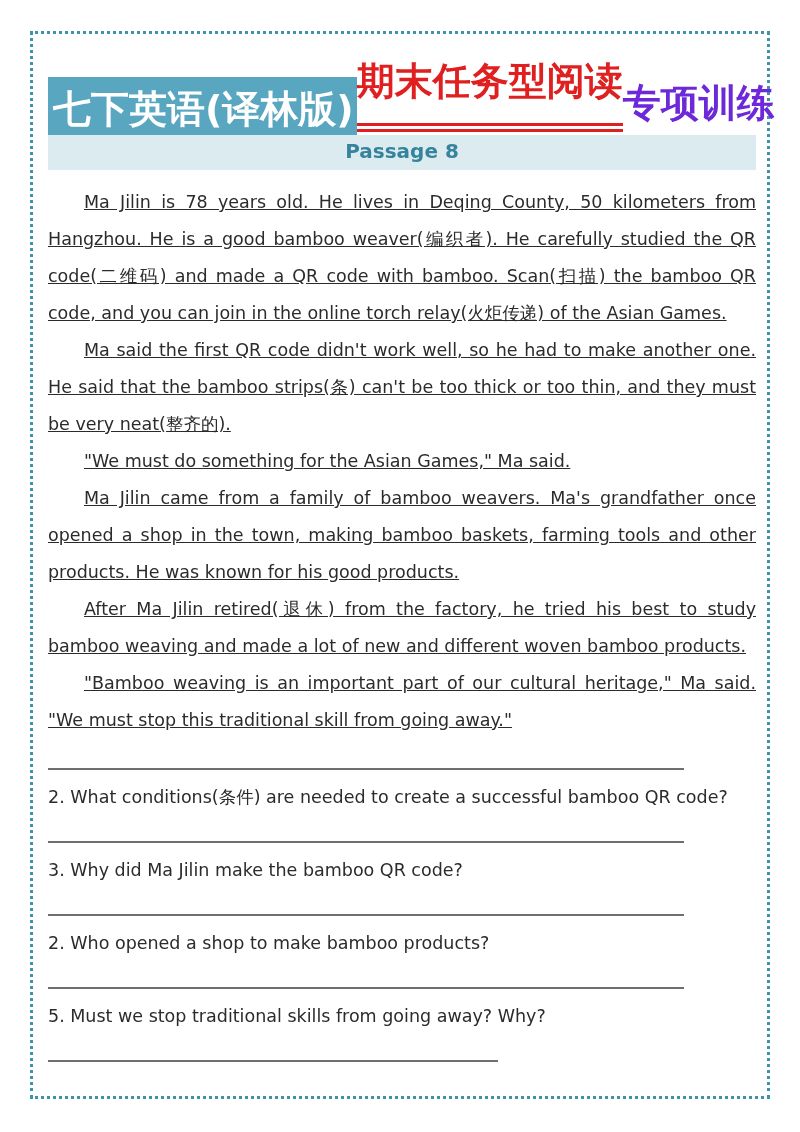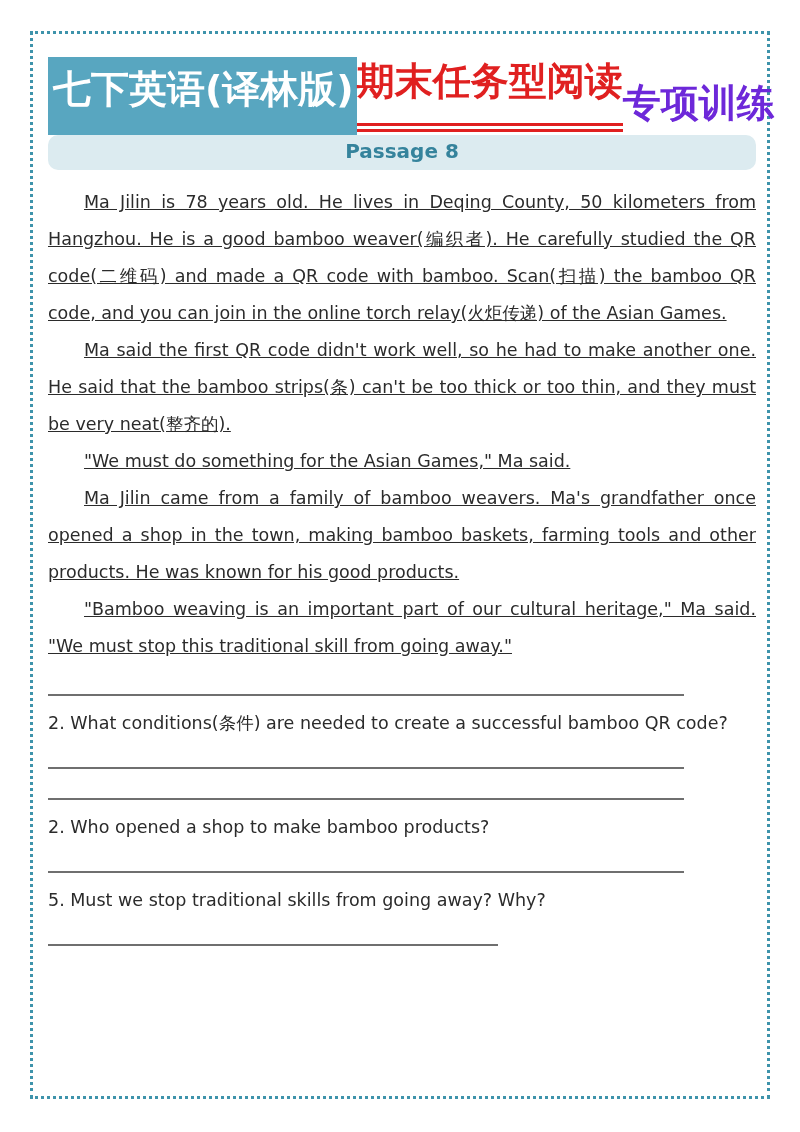--- a/index.html
+++ b/index.html
@@ -24,40 +24,39 @@
     display: flex;
     align-items: flex-end;
     font-size: 38px;
     font-weight: bold;
     white-space: nowrap;
     letter-spacing: 0px;
   }
   .title-part1 {
     background: #58a6c0;
     color: #ffffff;
-    padding: 7px 3px 20px 5px;
+    padding: 7px 3px 0 5px;
   }
   .title-part2 {
     color: #e02020;
     border-bottom: 9px double #e02020;
     padding-bottom: 16px;
     margin-bottom: 3px;
   }
   .title-part3 {
     color: #6d28d9;
     margin-bottom: 6px;
   }
   .passage-bar {
     background: #dcebf0;
     color: #35839c;
     font-weight: bold;
     font-size: 20px;
     text-align: center;
     padding: 4px 0 7px 0;
-    border-radius: 10px;
   }
   
   .passage {
     margin-top: 14px;
     color: #2b2b2b;
     font-size: 17.5px;
     line-height: 37px;
     text-decoration: underline;
   }
   .passage p {
@@ -100,30 +99,32 @@
 
   <div class="passage-bar">
     <span>Passage 8</span>
   </div>
 
   <div class="passage">
     <p>Ma Jilin is 78 years old. He lives in Deqing County, 50 kilometers from Hangzhou. He is a good bamboo weaver(编织者). He carefully studied the QR code(二维码) and made a QR code with bamboo. Scan(扫描) the bamboo QR code, and you can join in the online torch relay(火炬传递) of the Asian Games.</p>
     <p>Ma said the first QR code didn't work well, so he had to make another one. He said that the bamboo strips(条) can't be too thick or too thin, and they must be very neat(整齐的).</p>
     <p>"We must do something for the Asian Games," Ma said.</p>
     <p>Ma Jilin came from a family of bamboo weavers. Ma's grandfather once opened a shop in the town, making bamboo baskets, farming tools and other products. He was known for his good products.</p>
+    <p>After Ma Jilin retired(退休) from the factory, he tried his best to study bamboo weaving and made a lot of new and different woven bamboo products.</p>
     <p>"Bamboo weaving is an important part of our cultural heritage," Ma said. "We must stop this traditional skill from going away."</p>
   </div>
 
   <div class="questions">
 
     <div class="answer-line"></div>
 
     <div class="question-text">2. What conditions(条件) are needed to create a successful bamboo QR code?</div>
     <div class="answer-line"></div>
 
+    <div class="question-text">3. Why did Ma Jilin make the bamboo QR code?</div>
     <div class="answer-line"></div>
 
     <div class="question-text">2. Who opened a shop to make bamboo products?</div>
     <div class="answer-line"></div>
 
     <div class="question-text">5. Must we stop traditional skills from going away? Why?</div>
     <div class="answer-line short"></div>
 
   </div>
 

